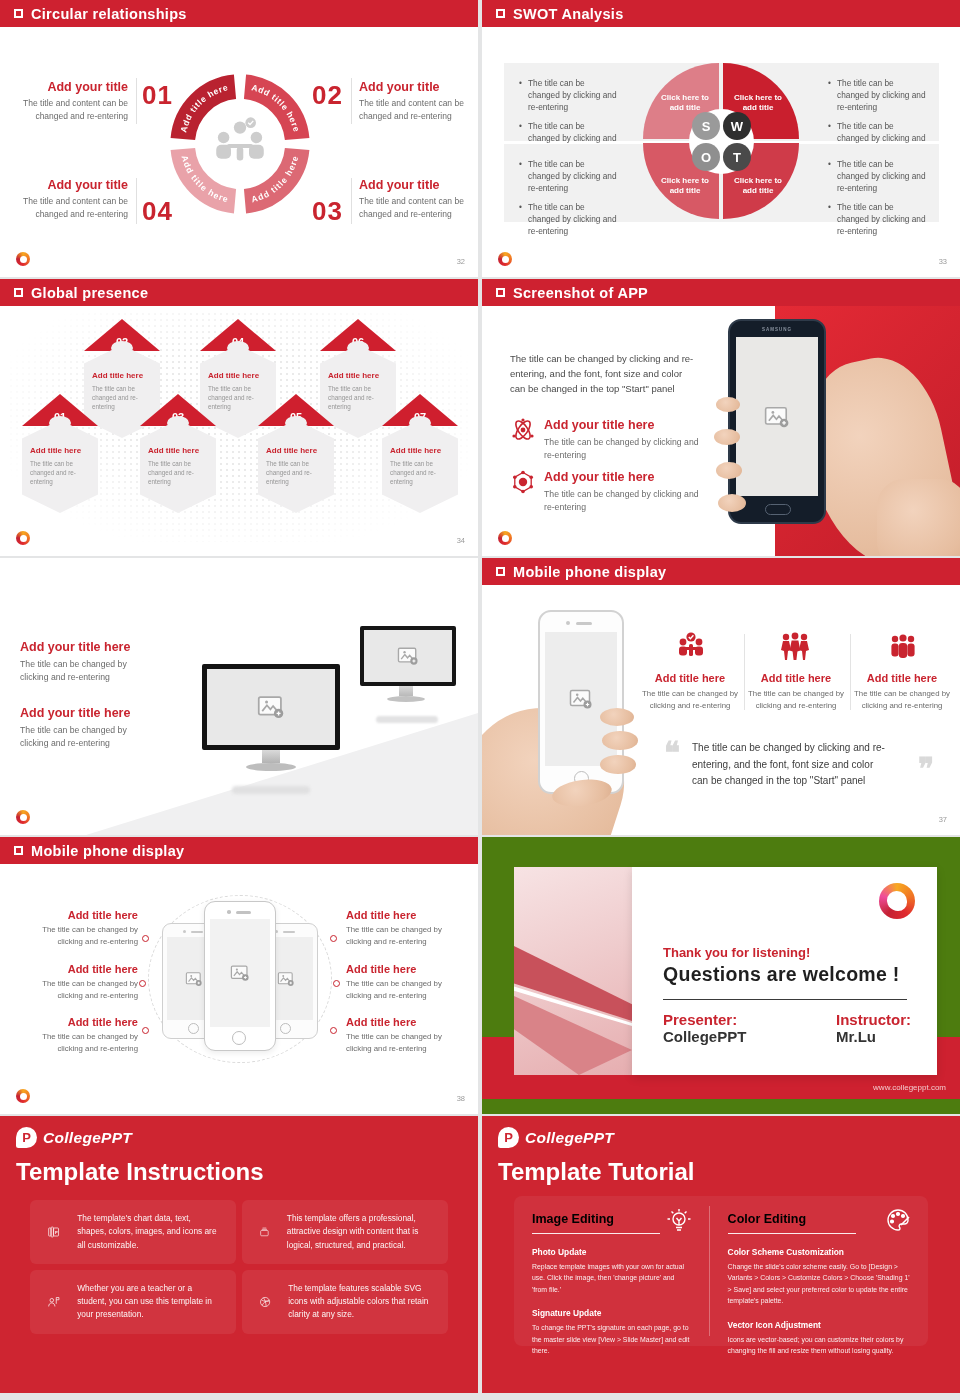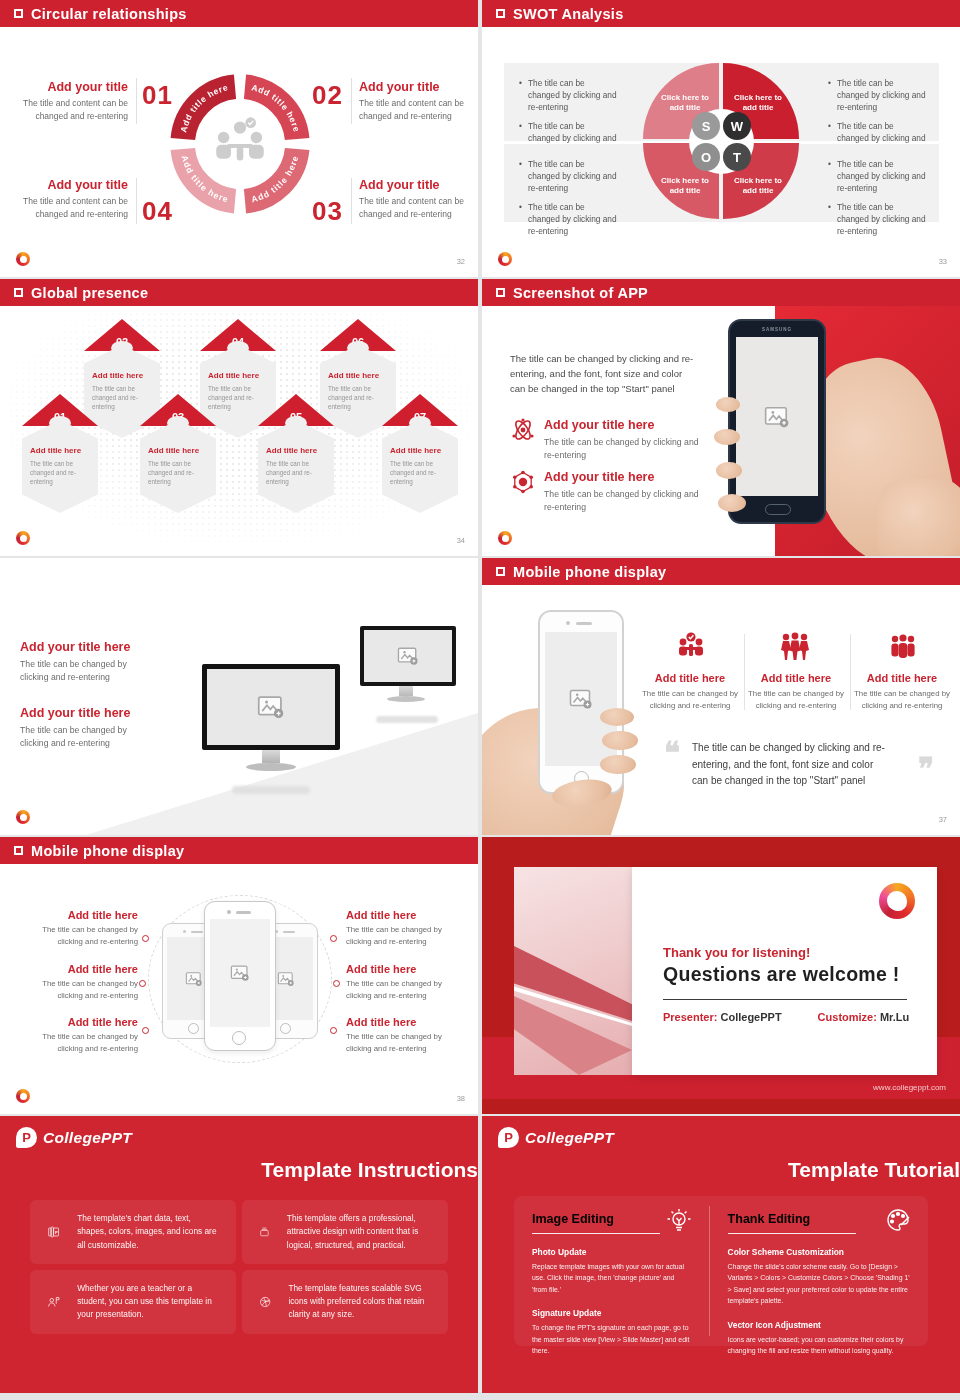--- a/index.html
+++ b/index.html
@@ -44,21 +44,21 @@
   .screen { position:absolute; background:#ececec; display:flex; align-items:center; justify-content:center; }
   .homebtn { position:absolute; border:1px solid #bdbdbd; border-radius:50%; }
   .skin { position:absolute; background:radial-gradient(circle at 40% 35%, #f2d3bd, #e6bd9f 70%, #dcae8e); }
   
   .qmark { font-family:"DejaVu Serif", serif; font-weight:bold; color:#d9d9d9; font-size:30px; line-height:1; }
   
   .redslide { background:#ce2531; }
   .logo-bubble { width:21px; height:21px; background:#fff; border-radius:50% 50% 50% 12%; display:flex; align-items:center; justify-content:center;
                  color:#ce2531; font-weight:bold; font-size:13px; }
   .brandtext { color:#fff; font-weight:bold; font-style:italic; font-size:15.5px; letter-spacing:.3px; }
-  .bigtitle { color:#fff; font-weight:bold; font-size:21px; text-align:right;padding-left:16px; }
+  .bigtitle { color:#fff; font-weight:bold; font-size:24px; text-align:left;padding-left:16px; }
   .rcard { background:rgba(255,255,255,.07); border-radius:6px; display:flex; align-items:center; padding:12px 16px; gap:16px; }
   .rcard p { color:rgba(255,255,255,.95); font-size:8.3px; line-height:1.6; }
   .tut-h { color:#000000; font-weight:bold; font-size:12.5px; }
   .tut-sub { color:#fff; font-weight:bold; font-size:8.4px; margin-top:13px; }
   .tut-p { color:rgba(255,255,255,.92); font-size:6.9px; line-height:1.65; margin-top:4px; }
   .tut-line { height:1px; background:rgba(255,255,255,.9); width:128px; margin-top:7px; }
 </style>
 </head>
 <body>
 
@@ -511,38 +511,38 @@
           </svg>
       </div>
       <div class="homebtn" style="left:27px;bottom:5px;width:14px;height:14px"></div>
     </div>
     <div class="ringlogo">
         <i></i>
       </div>
     <div class="pageno">38</div>
   </div>
 
-  <div class="slide" style="background:#b91c1c">
+  <div class="slide" style="background:#4d7c0f">
     <div class="abs" style="left:0;top:200px;right:0;height:62px;background:#ce2130"></div>
     <div class="abs" style="left:32px;top:30px;width:118px;height:208px;background:linear-gradient(160deg,#f7e3e4 0%,#efcccd 45%,#e6aeb0 100%);overflow:hidden">
       <div class="abs" style="inset:0;background:#c8515b;clip-path:polygon(0 38%,100% 66%,100% 74%,0 56%)"></div>
       <div class="abs" style="inset:0;background:#d98388;clip-path:polygon(0 62%,100% 88%,55% 100%,0 78%)"></div>
       <div class="abs" style="inset:0;background:#fff;clip-path:polygon(0 57.5%,100% 75%,100% 76.5%,0 59.5%)"></div>
     </div>
     <div class="abs" style="left:150px;top:30px;width:305px;height:208px;background:#fff;box-shadow:0 3px 9px rgba(0,0,0,.12)">
       <div class="abs" style="right:22px;top:16px;width:36px;height:36px;border-radius:50%;background:conic-gradient(#f7a821,#f07424,#e02a2e,#c42133,#ef4c9b,#f7a821)">
         <div class="abs" style="left:8px;top:8px;width:20px;height:20px;background:#fff;border-radius:48% 52% 45% 55%"></div>
       </div>
       <div class="abs rtitle" style="left:31px;top:78px;font-size:13px">Thank you for listening!</div>
       <div class="abs" style="left:31px;top:96px;font-size:19.5px;font-weight:bold;color:#1f1f1f;letter-spacing:.3px">Questions are welcome !</div>
       <div class="abs" style="left:31px;top:132px;width:244px;height:1px;background:#3a3a3a"></div>
-      <div class="abs" style="left:31px;top:144px;display:flex;gap:36px;font-size:11px">
+      <div class="abs" style="left:31px;top:144px;display:flex;gap:36px;font-size:15px">
         <div><span class="rtitle">Presenter:</span>
              <b style="color:#333">CollegePPT</b></div>
-        <div><span class="rtitle">Customize:</span>
+        <div><span class="rtitle">Instructor:</span>
              <b style="color:#333">Mr.Lu</b></div>
       </div>
     </div>
     <div class="abs" style="right:14px;top:246px;font-size:8px;color:#f3c9cc">www.collegeppt.com</div>
   </div>
 
   <div class="slide redslide">
     <div class="abs" style="left:16px;top:11px;display:flex;align-items:center;gap:6px">
       <div class="logo-bubble">
           <span>P</span>
@@ -573,21 +573,21 @@
           <path d="M6,27 c0-5 3.5-8 7-8 s7,3 7,8"></path>
           <path d="M23,7 v14 M23,7 h6 v5 h-6"></path>
         </svg>
         <p>Whether you are a teacher or a student, you can use this template in your presentation.</p>
       </div>
       <div class="rcard">
         <svg width="34" height="34" viewBox="0 0 34 34" stroke="#fff" stroke-width="1.6" fill="none">
           <circle cx="17" cy="17" r="11"></circle>
           <path d="M8,12 c7,4 13,4 19,1 M10,25 c3-7 9-11 16-10 M13,6.8 c4,5 6,12 6.5,20.5"></path>
         </svg>
-        <p>The template features scalable SVG icons with preferred colors that retain clarity at any size.</p>
+        <p>The template features scalable SVG icons with adjustable colors that retain clarity at any size.</p>
       </div>
     </div>
   </div>
 
   <div class="slide redslide">
     <div class="abs" style="left:16px;top:11px;display:flex;align-items:center;gap:6px">
       <div class="logo-bubble">
           <span>P</span>
         </div>
       <span class="brandtext">CollegePPT</span>
@@ -603,21 +603,21 @@
           <path d="M11,21.5 h6 M12,24 h4"></path>
           <path d="M14,3 v2.5 M5,13 h-2.5 M25.5,13 H23 M6.5,5.5 l1.8,1.8 M21.5,5.5 l-1.8,1.8"></path>
         </svg>
         <div class="tut-sub">Photo Update</div>
         <div class="tut-p">Replace template images with your own for actual use. Click the image, then 'change picture' and 'from file.'</div>
         <div class="tut-sub">Signature Update</div>
         <div class="tut-p">To change the PPT's signature on each page, go to the master slide view [View &gt; Slide Master] and edit there.</div>
       </div>
       <div style="width:1px;background:rgba(255,255,255,.3);margin:10px 0"></div>
       <div style="flex:1.15;padding:16px 18px;position:relative">
-        <div class="tut-h">Thank Editing</div>
+        <div class="tut-h">Color Editing</div>
         <div class="tut-line"></div>
         <svg class="abs" style="right:16px;top:10px" width="28" height="28" viewBox="0 0 28 28" stroke="#fff" stroke-width="1.4" fill="none">
           <path d="M14,4 a10,10 0 1 0 0,20 c2,0 2.5-1.5 1.5-2.8 -1-1.3 0-3.2 2-3.2 h3 a3.5,3.5 0 0 0 3.5-3.5 C24,8 19.5,4 14,4 Z"></path>
           <circle cx="9" cy="10" r="1.4" fill="#fff"></circle>
             <circle cx="14" cy="8" r="1.4" fill="#fff"></circle>
           <circle cx="19" cy="10" r="1.4" fill="#fff"></circle>
             <circle cx="8" cy="15.5" r="1.4" fill="#fff"></circle>
           <path d="M17,19 l8-8" stroke-width="1.6"></path>
         </svg>
         <div class="tut-sub">Color Scheme Customization</div>

